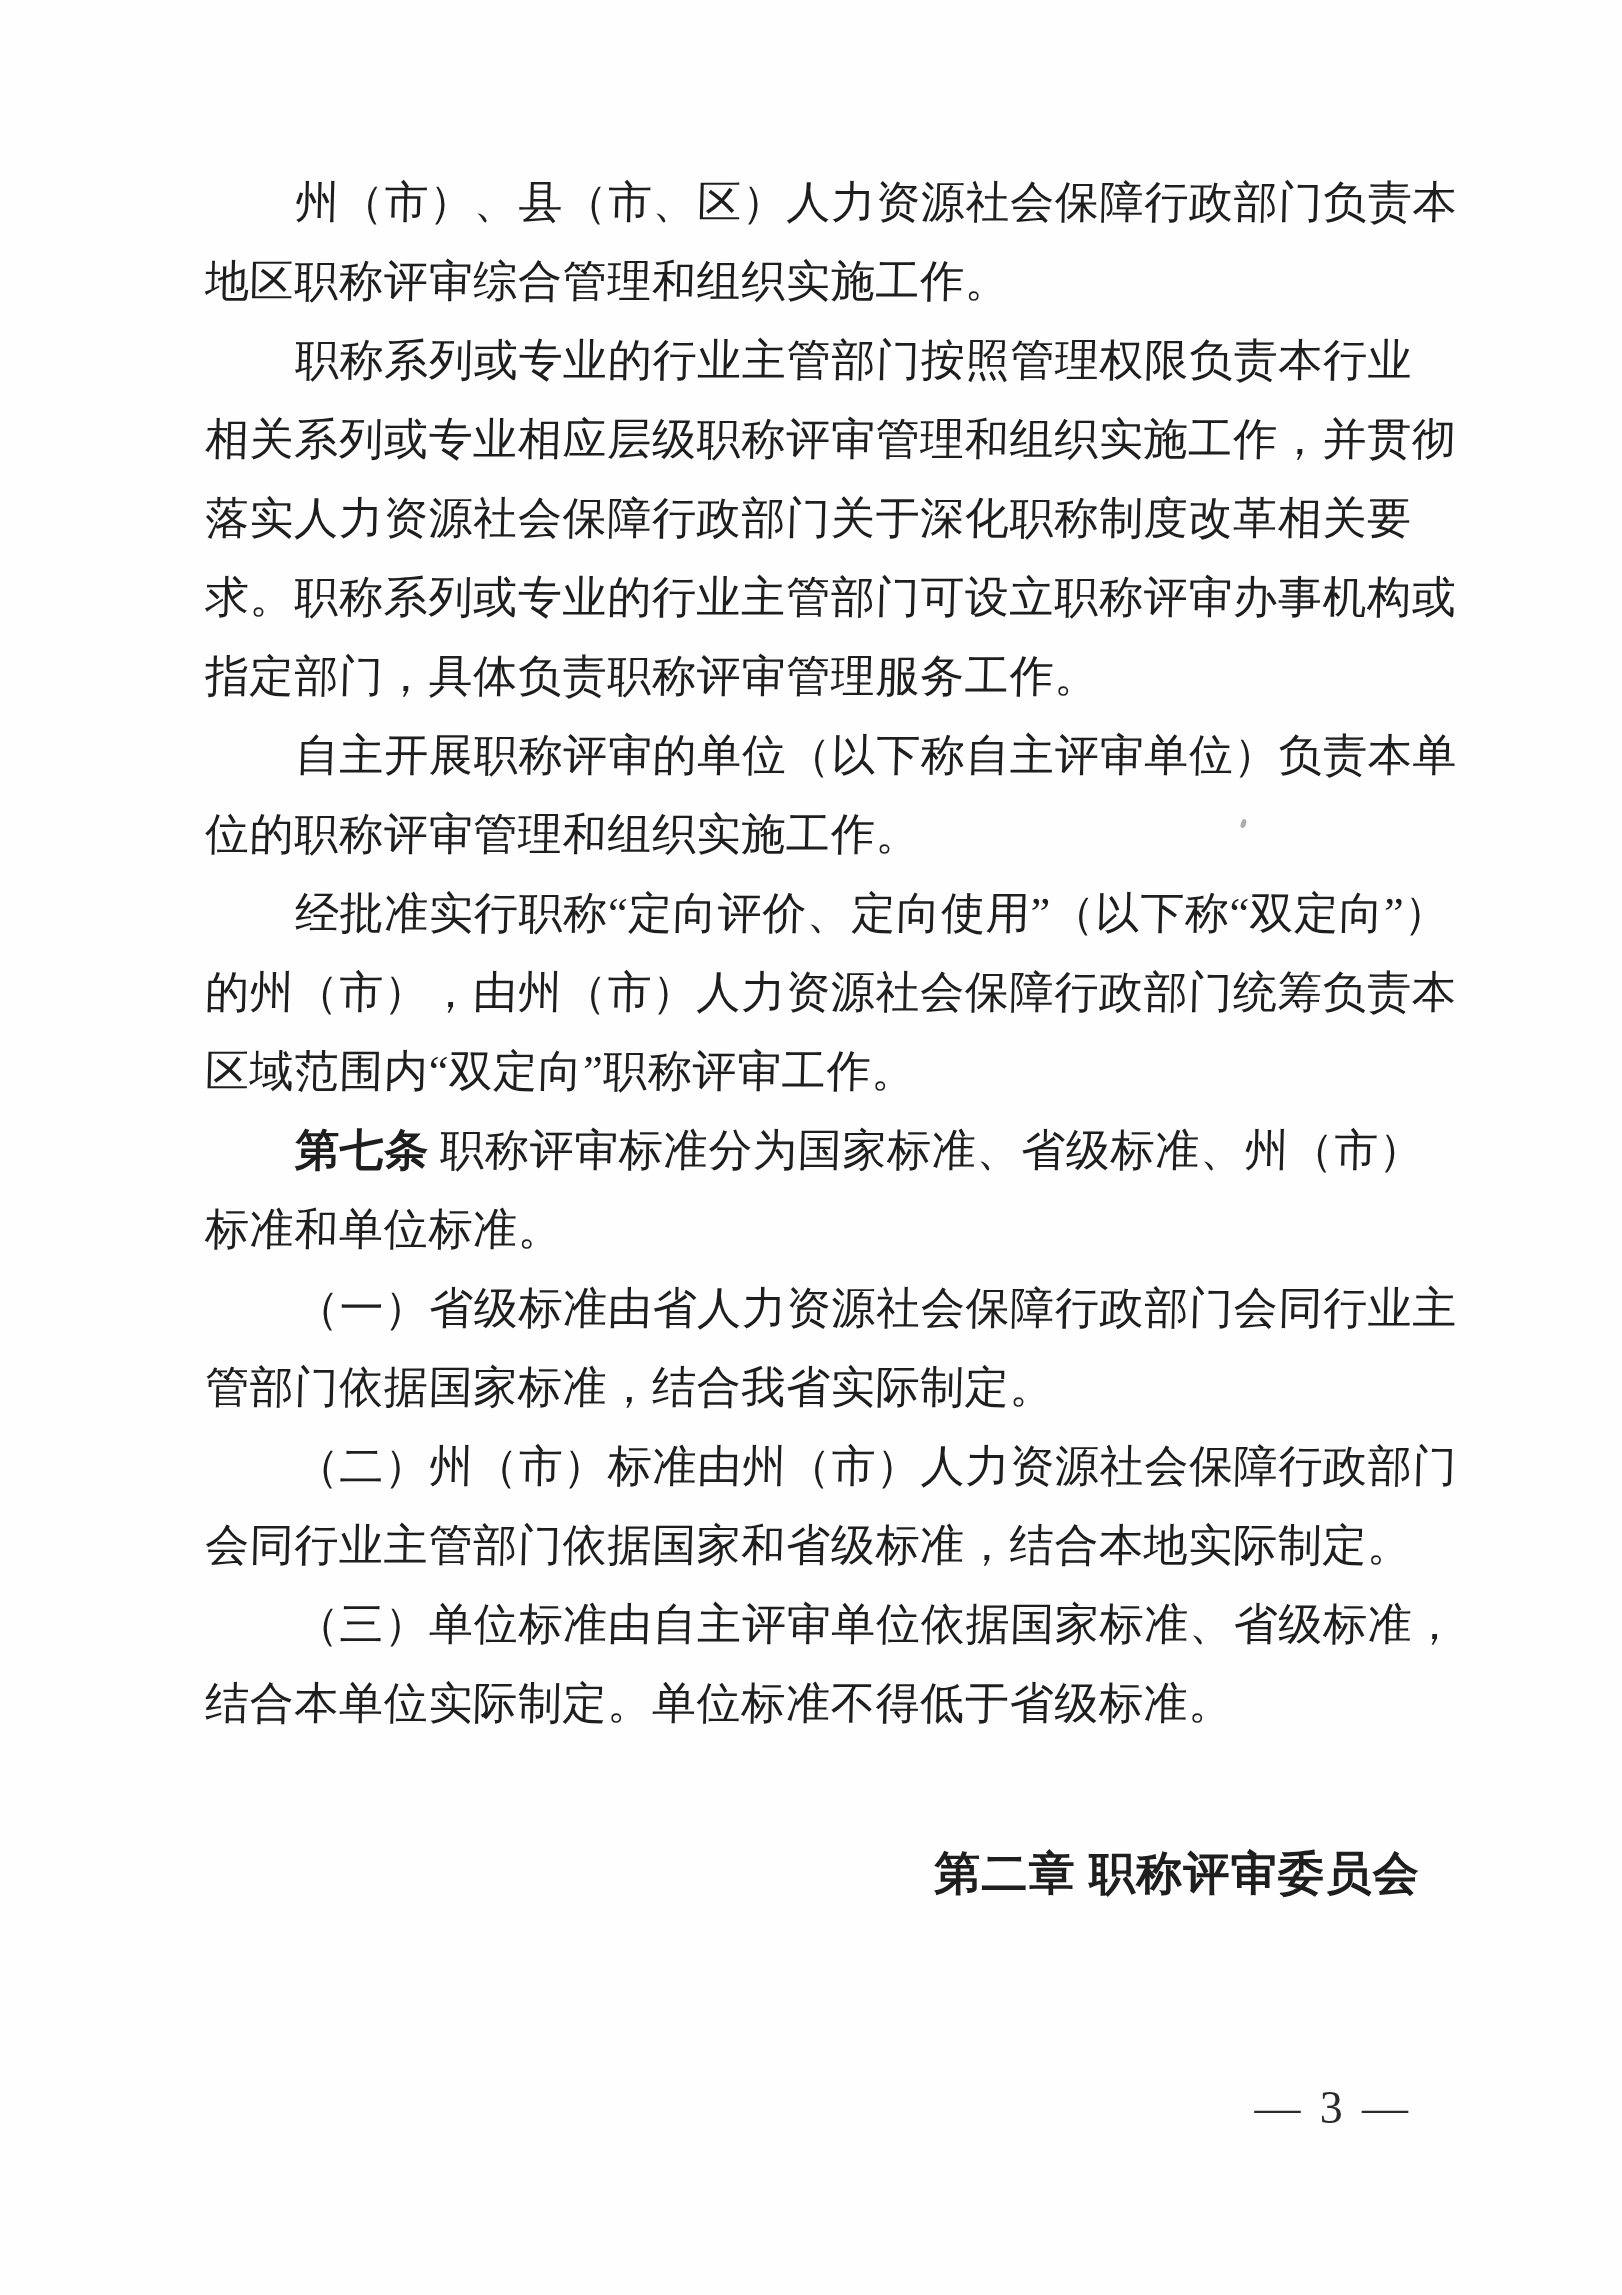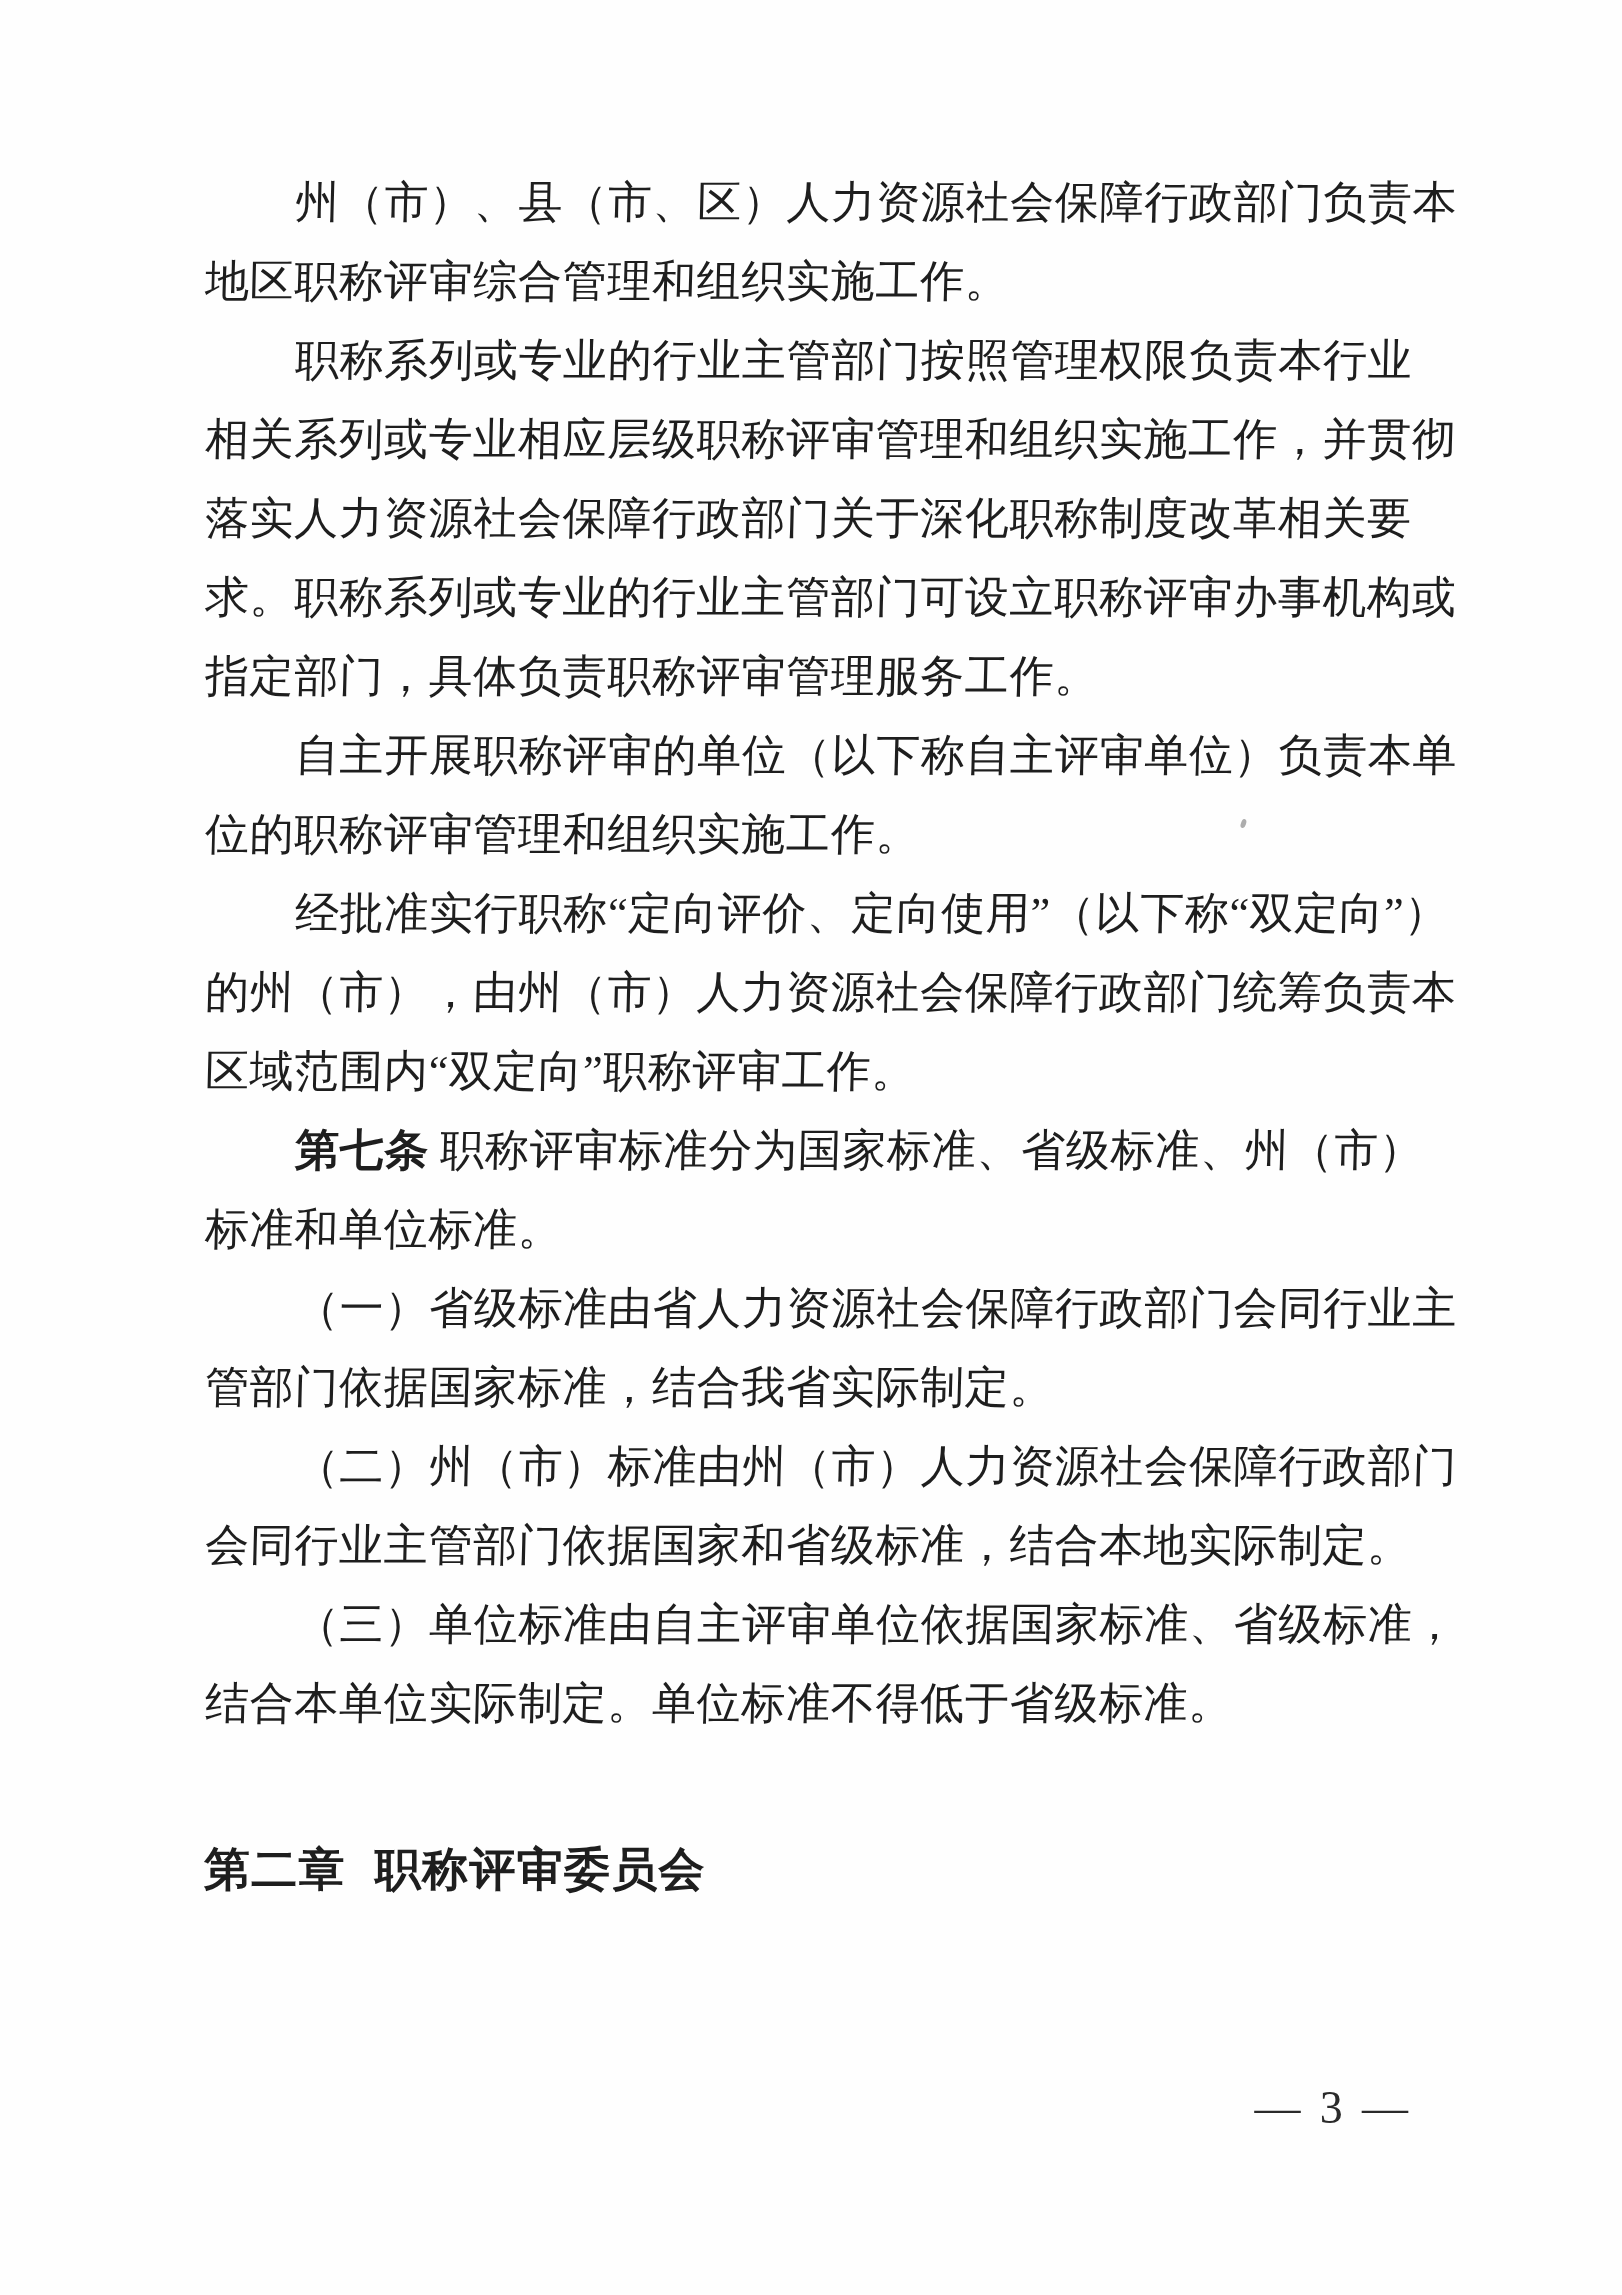--- a/index.html
+++ b/index.html
@@ -34,26 +34,26 @@
   }
   .line.indent {
     padding-left: 90px;
   }
   .line b {
     font-weight: bold;
     margin-right: 0.25em;
   }
   .chapter {
     margin: 98px 0 0 0;
-    text-align: left;
+    text-align: right;
     font-weight: bold;
     font-size: 46px;
     line-height: 65px;
     letter-spacing: 1.3px;
-    font-family: Liberation Mono, monospace;
+    font-family: Liberation Serif, serif;
   }
   .page-footer {
     position: absolute;
     top: 2078px;
     right: 211px;
     font-size: 46px;
     line-height: 59px;
     letter-spacing: 3.9px;
     color: #2a2a2a;
   }

